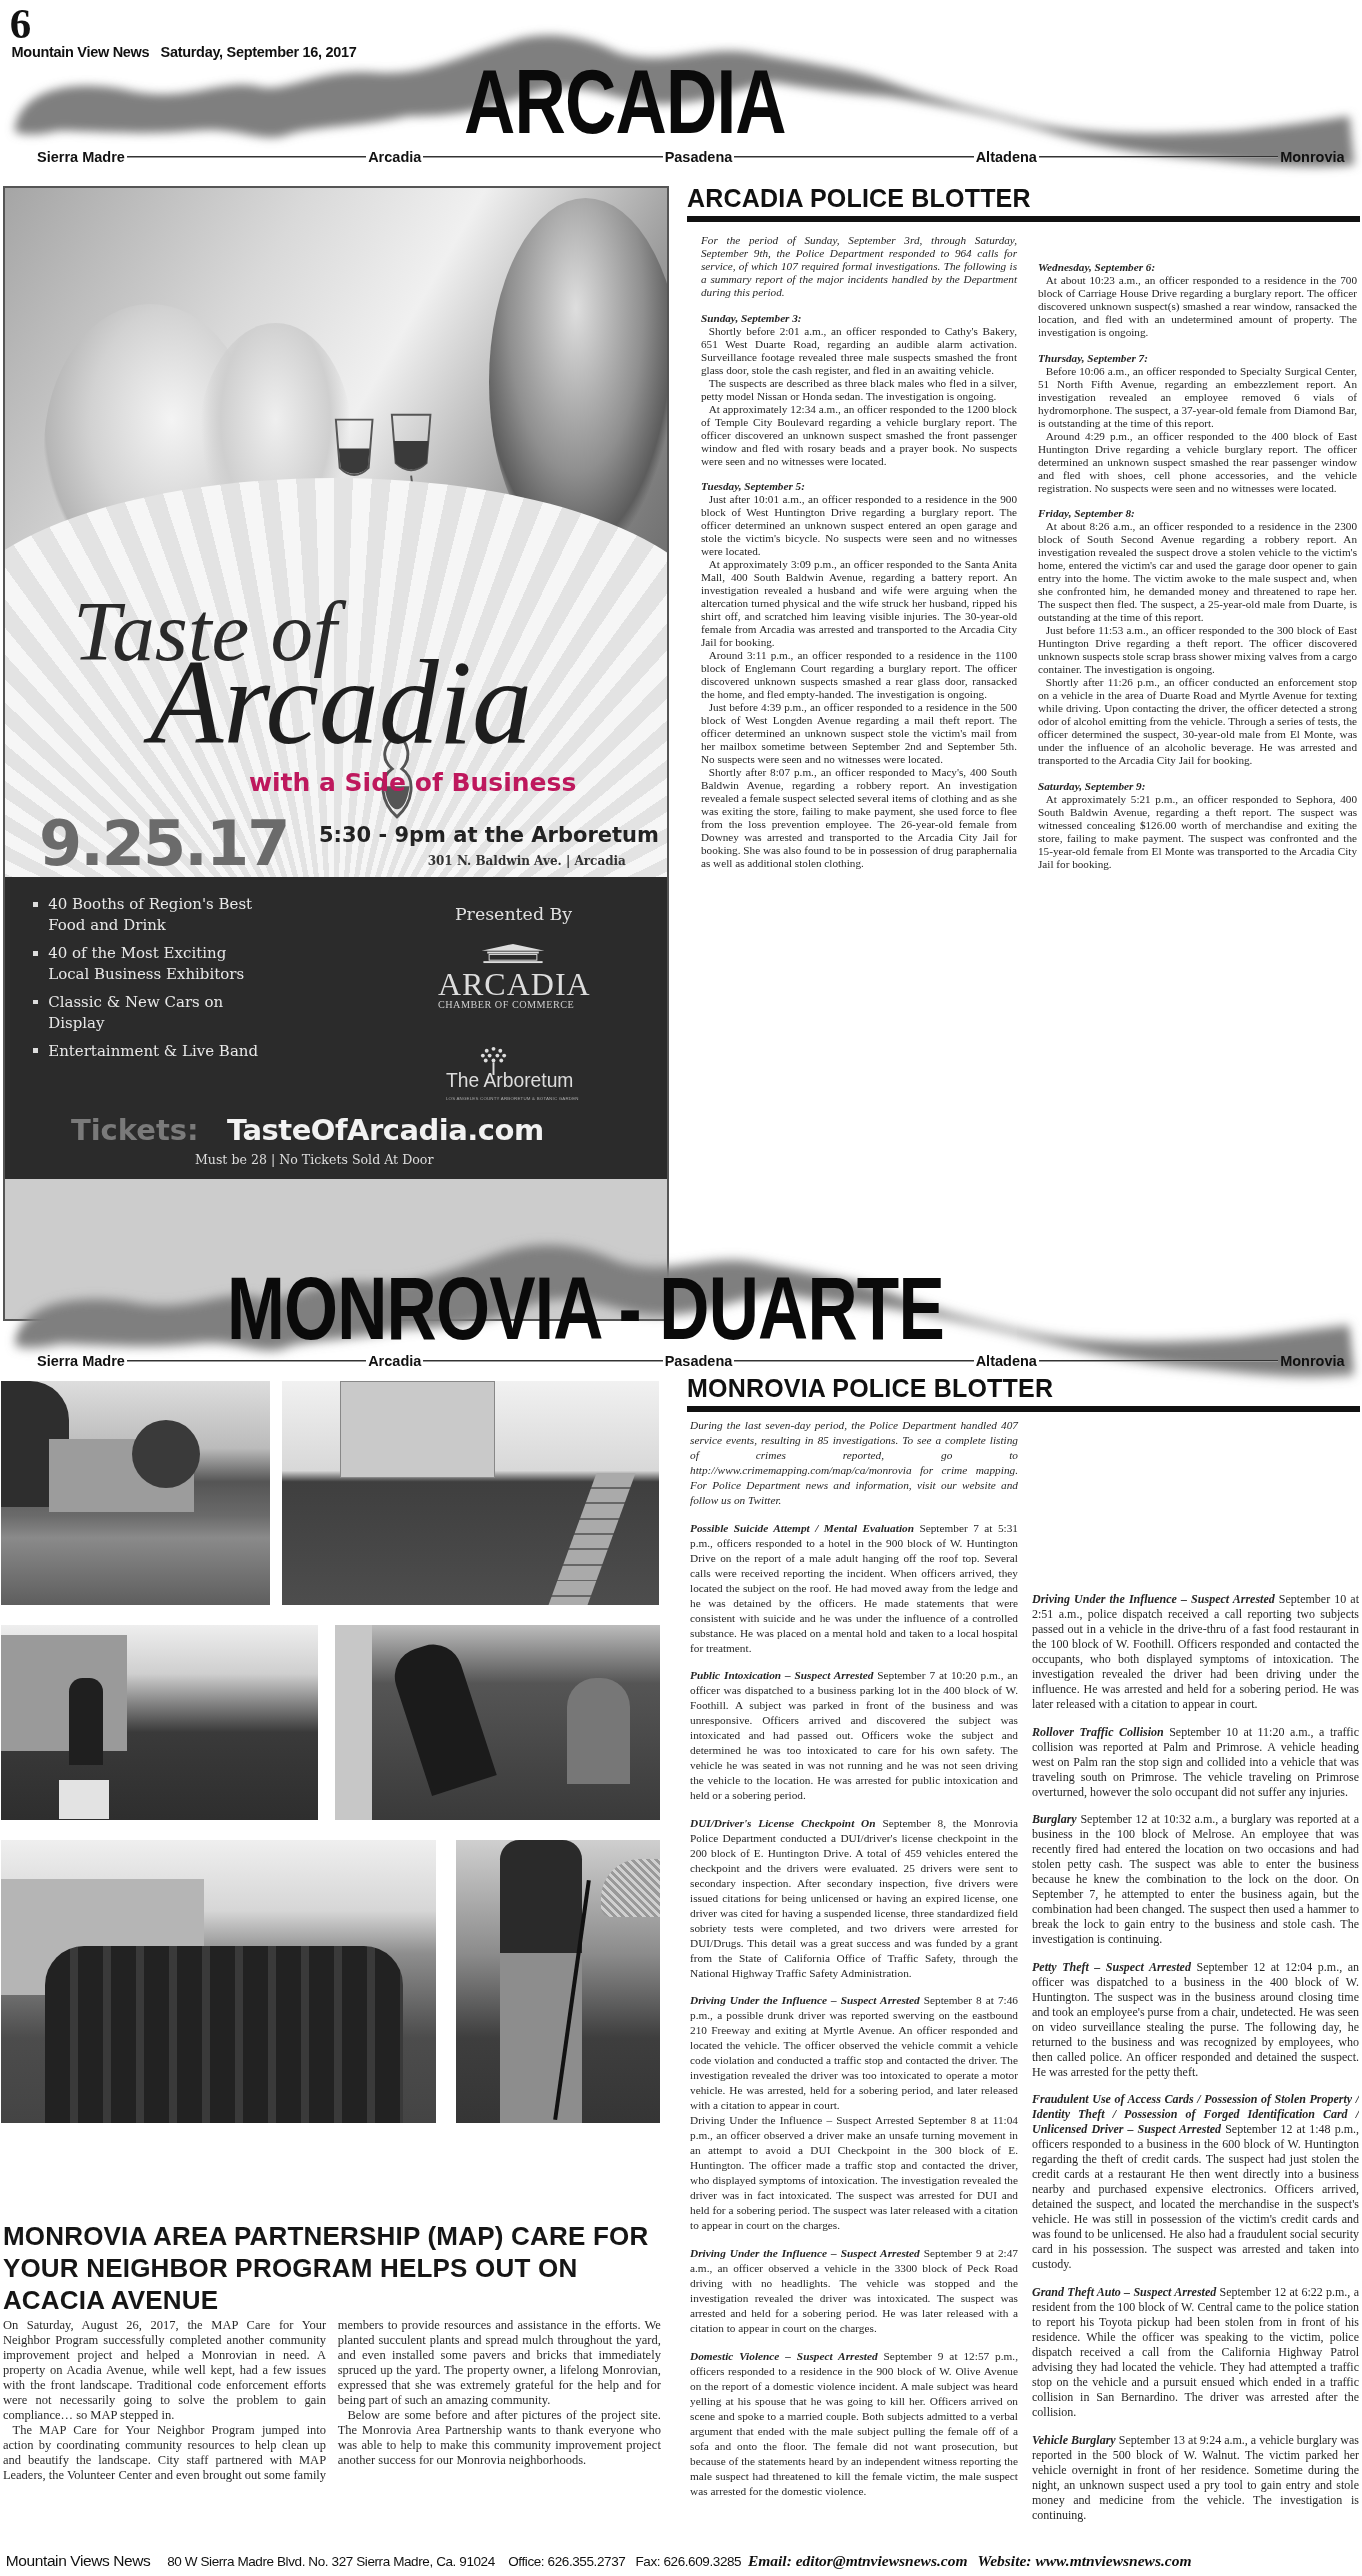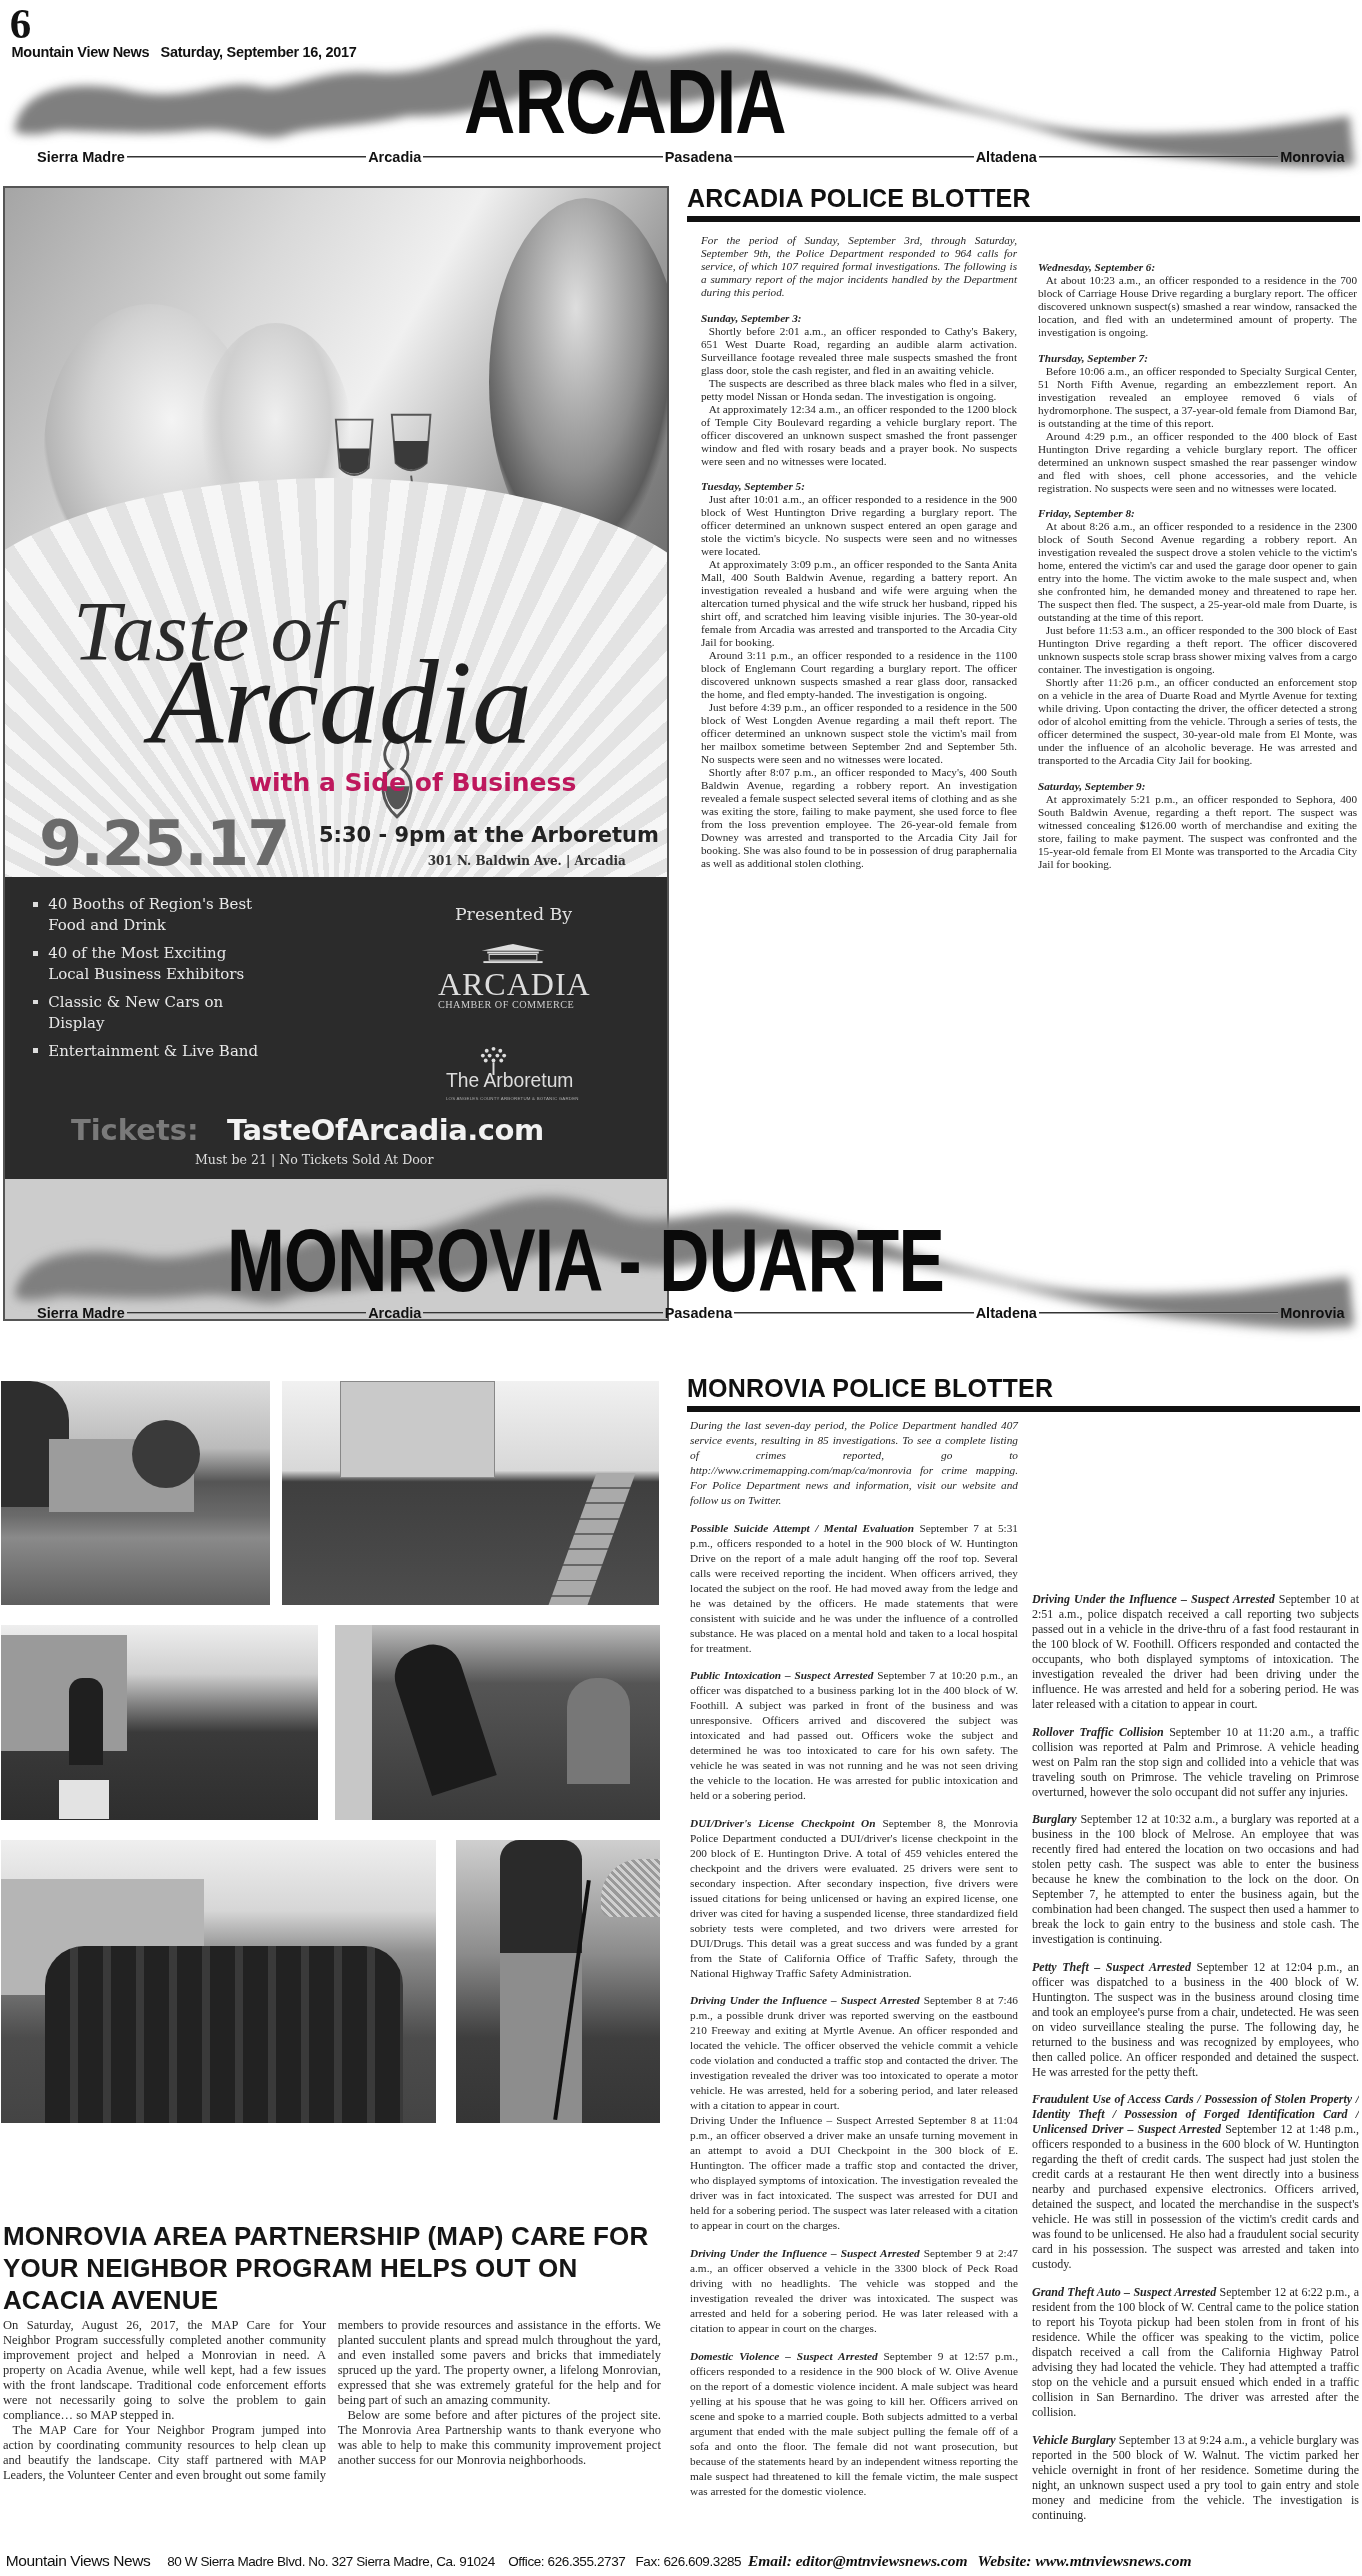--- a/index.html
+++ b/index.html
@@ -143,21 +143,21 @@
           <circle cx="20" cy="18" r="2"></circle>
           <circle cx="12" cy="18" r="2"></circle>
           <circle cx="28" cy="18" r="2"></circle>
         </g>
       <rect x="19" y="20" width="2" height="13" fill="#ddd"></rect>
     </svg>
     <div class="ad-arbor">The Arboretum</div>
     <div class="ad-arbor-sub">LOS ANGELES COUNTY ARBORETUM &amp; BOTANIC GARDEN</div>
     <div class="ad-tickets">Tickets:</div>
     <div class="ad-url">TasteOfArcadia.com</div>
-    <div class="ad-must">Must be 21 | No Tickets Sold At Door</div>
+    <div class="ad-must">Must be 28 | No Tickets Sold At Door</div>
   </div>
 </div>
 
 <div class="abs blotter-title" style="left:687px;top:184px">ARCADIA POLICE BLOTTER</div>
 <div class="abs rule" style="left:687px;top:216px;width:673px"></div>
 
 <div class="abs col" style="left:701px;top:234px;width:316px">
   <p class="intro">For the period of Sunday, September 3rd, through Saturday, September 9th, the Police Department responded to 964 calls for service, of which 107 required formal investigations. The following is a summary report of the major incidents handled by the Department during this period.</p>
   <p class="day">Sunday, September 3:</p>
   <p>Shortly before 2:01 a.m., an officer responded to Cathy's Bakery, 651 West Duarte Road, regarding an audible alarm activation. Surveillance footage revealed three male suspects smashed the front glass door, stole the cash register, and fled in an awaiting vehicle.</p>
@@ -178,21 +178,21 @@
   <p>Before 10:06 a.m., an officer responded to Specialty Surgical Center, 51 North Fifth Avenue, regarding an embezzlement report. An investigation revealed an employee removed 6 vials of hydromorphone. The suspect, a 37-year-old female from Diamond Bar, is outstanding at the time of this report.</p>
   <p>Around 4:29 p.m., an officer responded to the 400 block of East Huntington Drive regarding a vehicle burglary report. The officer determined an unknown suspect smashed the rear passenger window and fled with shoes, cell phone accessories, and the vehicle registration. No suspects were seen and no witnesses were located.</p>
   <p class="day">Friday, September 8:</p>
   <p>At about 8:26 a.m., an officer responded to a residence in the 2300 block of South Second Avenue regarding a robbery report. An investigation revealed the suspect drove a stolen vehicle to the victim's home, entered the victim's car and used the garage door opener to gain entry into the home. The victim awoke to the male suspect and, when she confronted him, he demanded money and threatened to rape her. The suspect then fled. The suspect, a 25-year-old male from Duarte, is outstanding at the time of this report.</p>
   <p>Just before 11:53 a.m., an officer responded to the 300 block of East Huntington Drive regarding a theft report. The officer discovered unknown suspects stole scrap brass shower mixing valves from a cargo container. The investigation is ongoing.</p>
   <p>Shortly after 11:26 p.m., an officer conducted an enforcement stop on a vehicle in the area of Duarte Road and Myrtle Avenue for texting while driving. Upon contacting the driver, the officer detected a strong odor of alcohol emitting from the vehicle. Through a series of tests, the officer determined the suspect, 30-year-old male from El Monte, was under the influence of an alcoholic beverage. He was arrested and transported to the Arcadia City Jail for booking.</p>
   <p class="day">Saturday, September 9:</p>
   <p>At approximately 5:21 p.m., an officer responded to Sephora, 400 South Baldwin Avenue, regarding a theft report. The suspect was witnessed concealing $126.00 worth of merchandise and exiting the store, failing to make payment. The suspect was confronted and the 15-year-old female from El Monte was transported to the Arcadia City Jail for booking.</p>
 </div>
 
-<div class="abs banner" style="top:1163px;height:174px">
+<div class="abs banner" style="top:1211px;height:174px">
   <svg class="mountain" viewBox="0 0 1408 180" preserveAspectRatio="none">
     <defs>
         <filter id="blur2">
           <feGaussianBlur stdDeviation="5"></feGaussianBlur>
         </filter>
       </defs>
     <path d="M15,130 C20,90 80,80 140,90 C200,100 230,75 270,85 C300,90 330,65 390,70 C440,72 470,55 520,40 C560,28 600,32 640,50 C690,65 730,42 780,50 C830,60 880,65 920,80 C960,95 1000,105 1060,118 C1120,130 1200,130 1280,125 C1330,120 1360,115 1395,112 L1400,160 C1350,165 1300,160 1250,155 C1180,150 1130,140 1080,128 C1030,115 980,105 920,95 C860,90 830,85 800,80 C760,85 720,108 660,100 C620,93 590,75 540,95 C490,112 460,115 420,115 C380,125 330,125 300,132 C270,145 250,125 200,130 C150,135 90,130 60,130 C40,135 20,135 15,130 Z" fill="#7f7f7f" filter="url(#blur2)"></path>
   </svg>
   <div class="banner-title" style="left:227px;top:53px;font-size:89px">MONROVIA - DUARTE</div>
   <div class="cities" style="top:142px">

